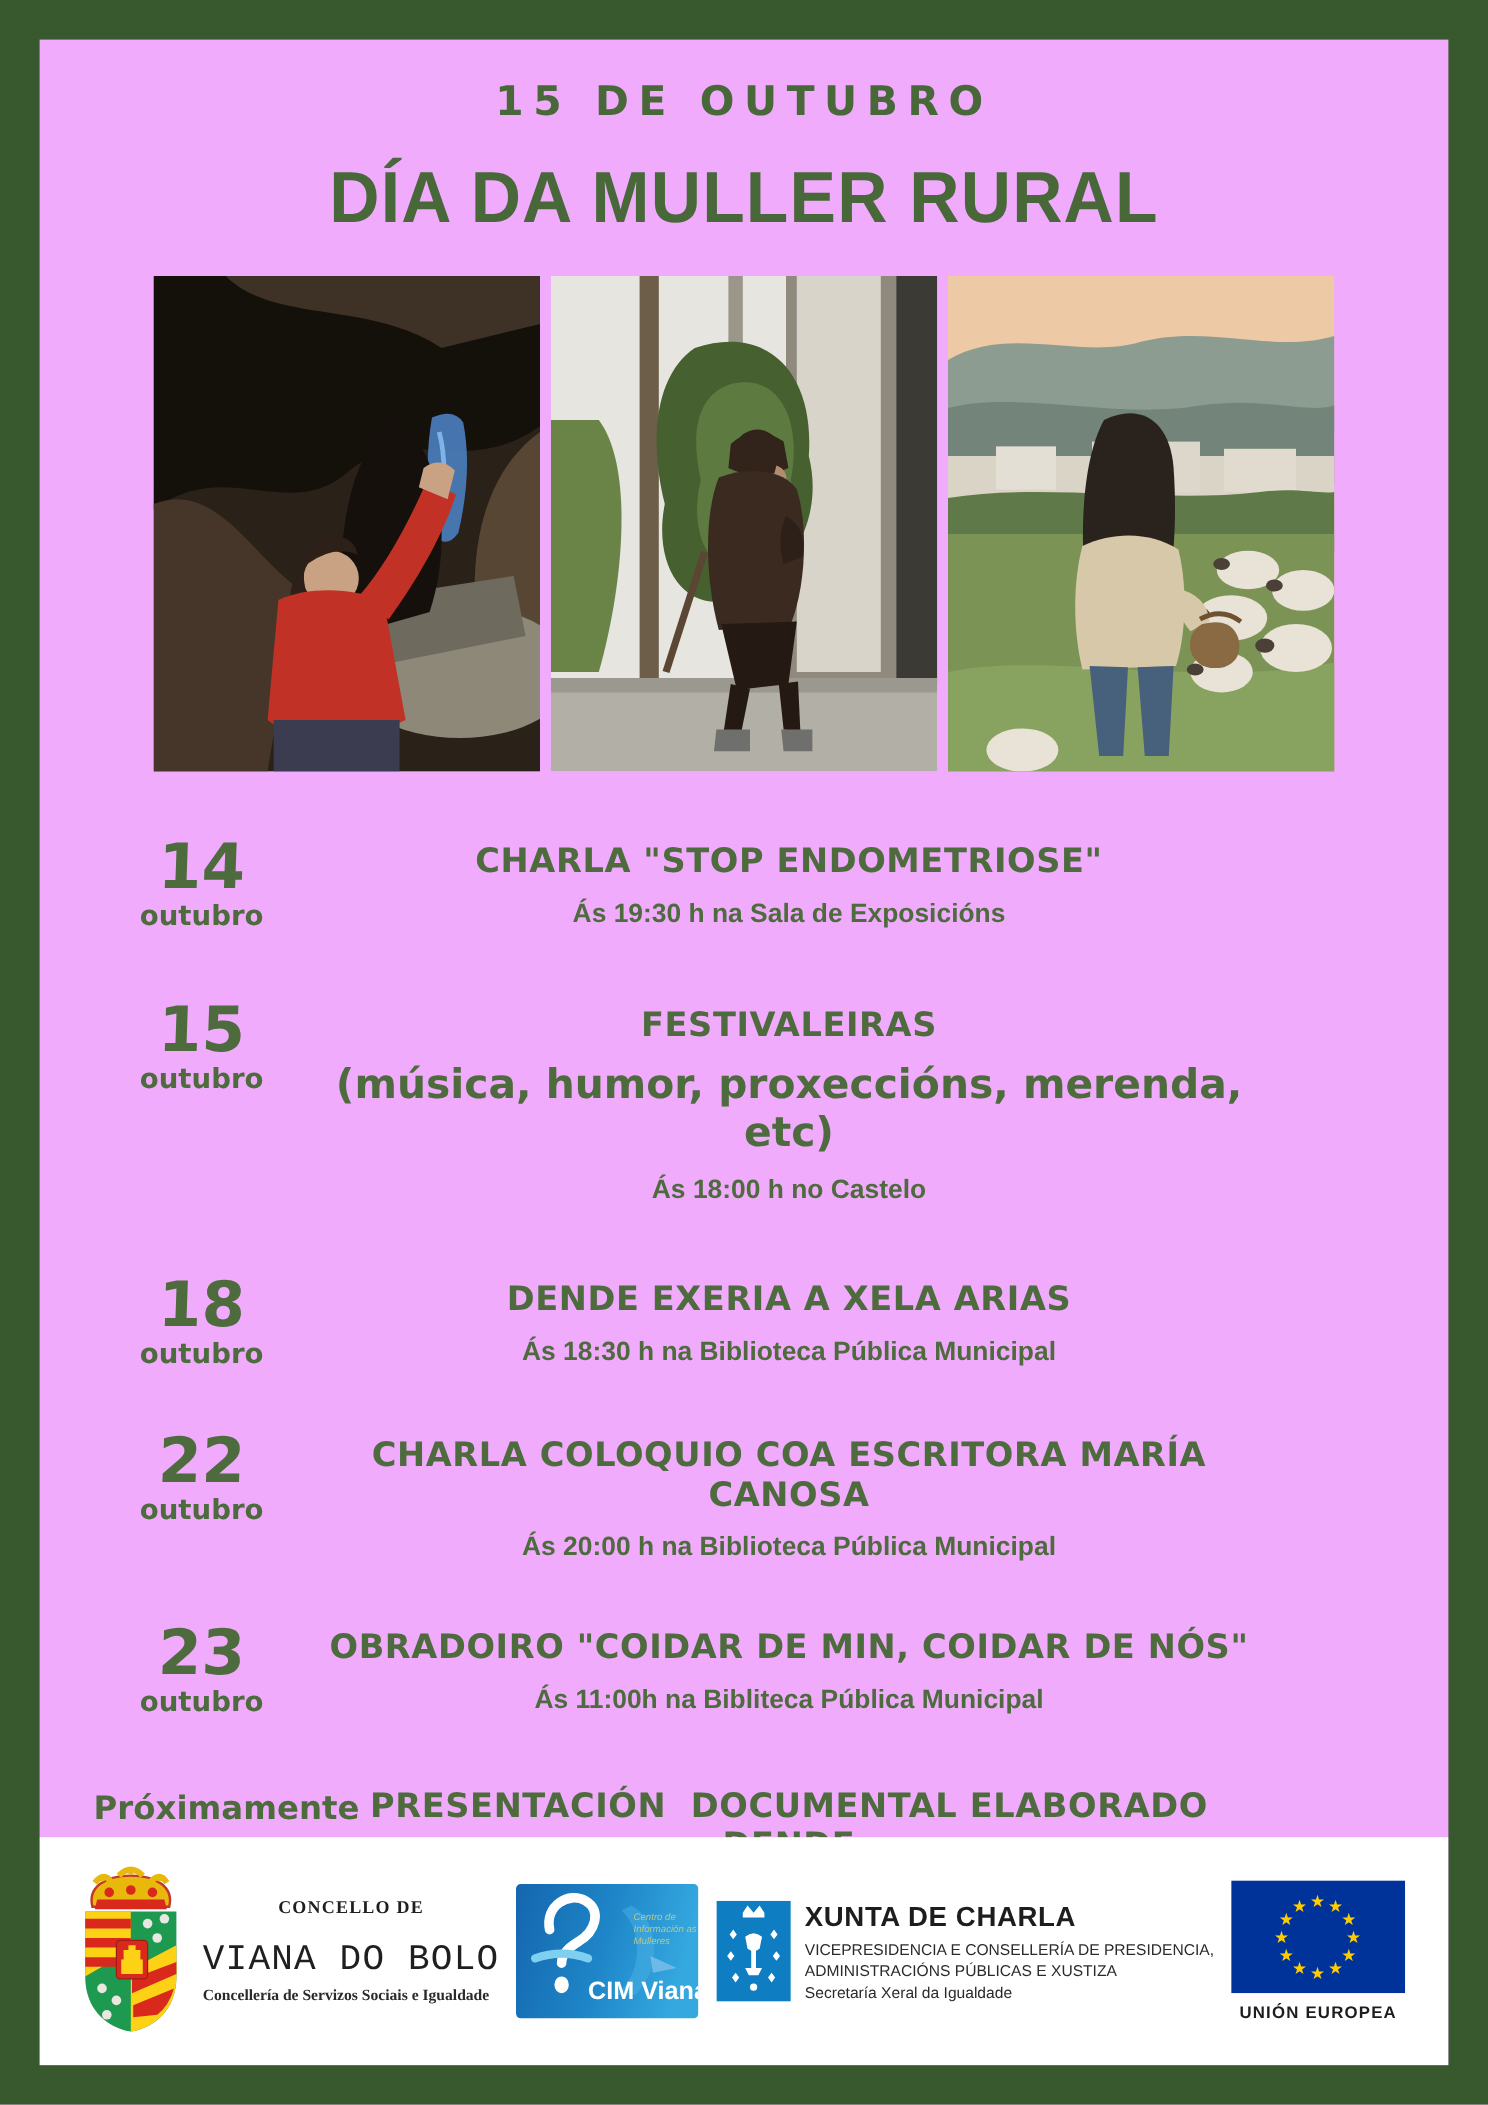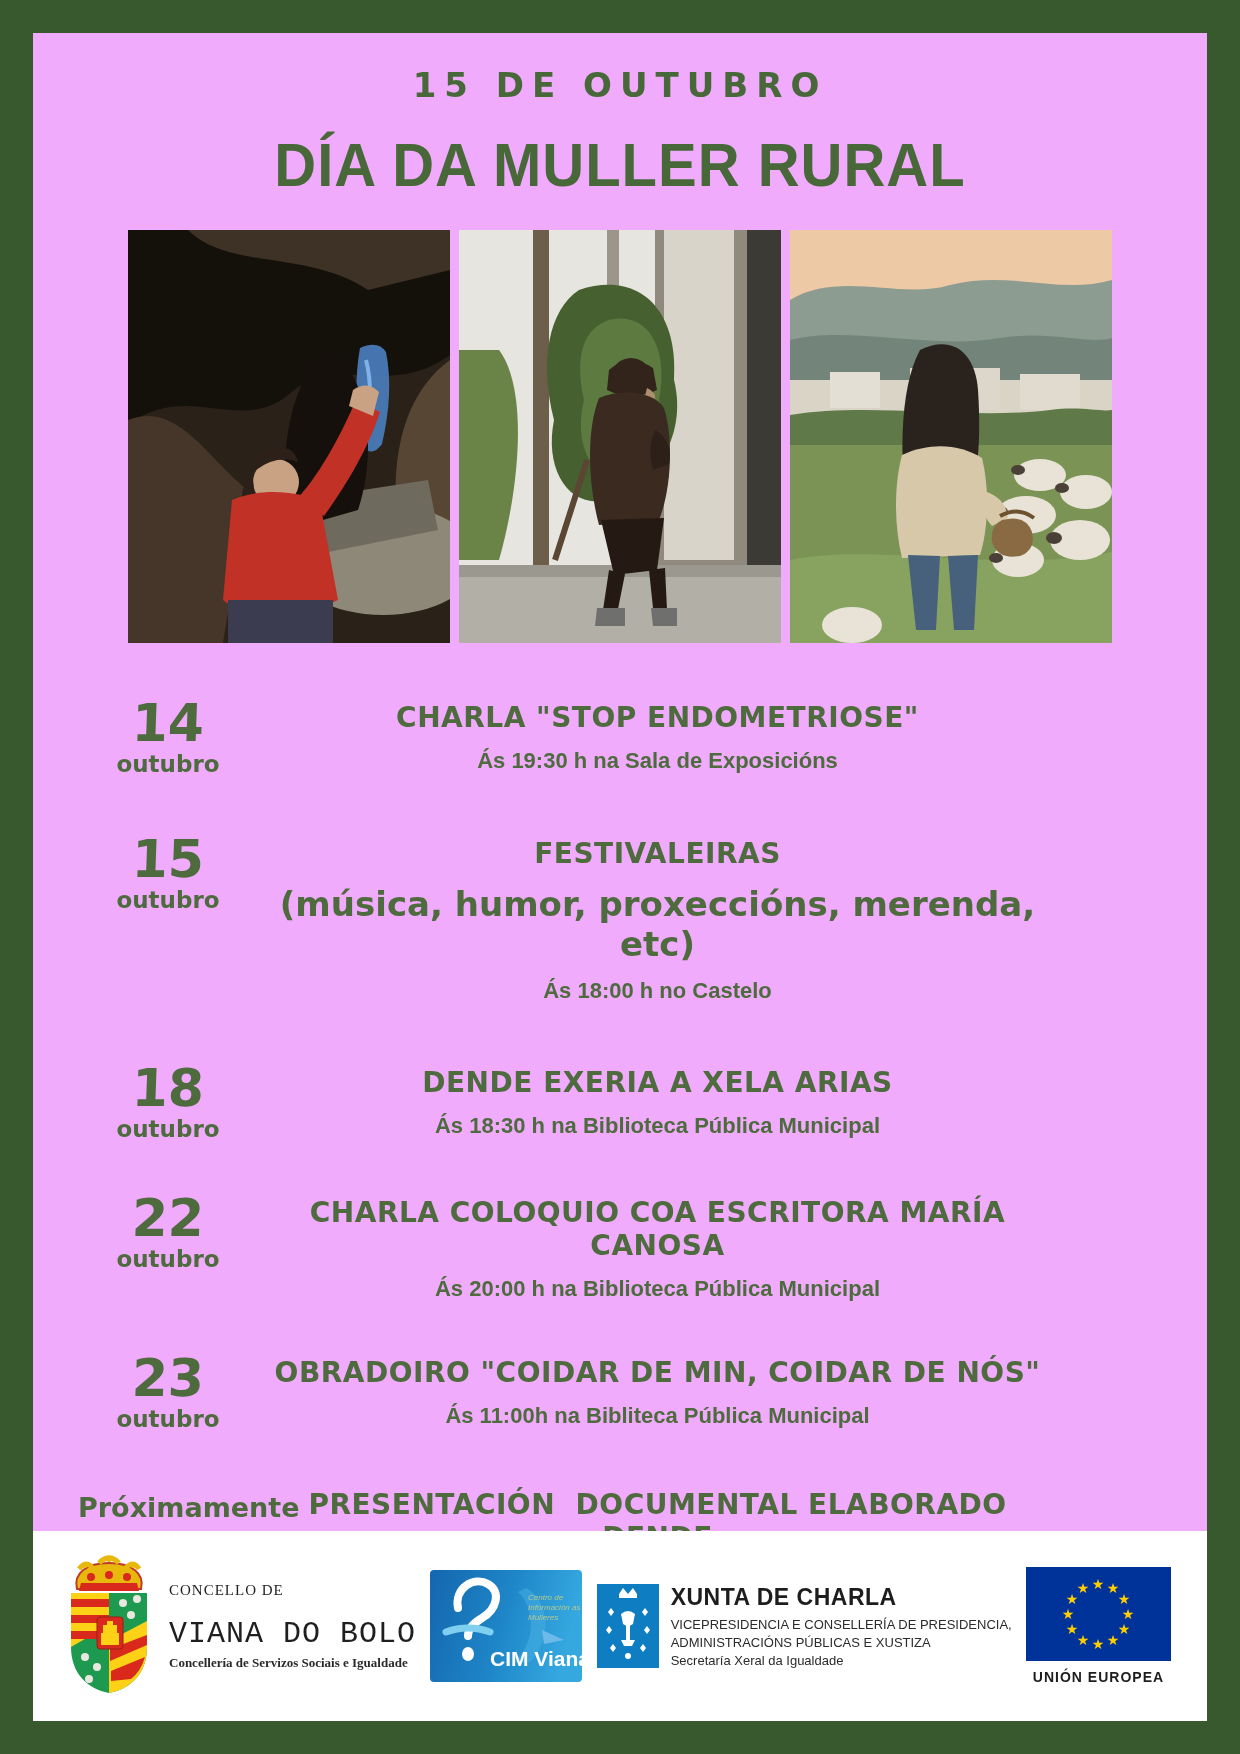--- a/index.html
+++ b/index.html
@@ -94,21 +94,21 @@
     background:#ffffff;
     display:flex;
     align-items:center;
     justify-content:space-between;
     padding:0 36px 0 30px;
   }
   .logo-group { display:flex; align-items:center; }
   .concello-text { margin-left:14px; color:#1f1f1f; }
   .concello-pre {
     font-family:"Liberation Serif", serif;
-    font-size:15px; font-weight:normal; letter-spacing:1px;
+    font-size:15px; font-weight:bold; letter-spacing:1px;text-align:center;
   }
   .concello-name {
     font-family:Liberation Mono, monospace;
     font-size:30px; letter-spacing:1px; margin-top:18px;
   }
   .concello-sub {
     font-family:"Liberation Serif", serif;
     font-size:13px; font-weight:bold; margin-top:4px; color:#2a2a2a;
   }
   .xunta-text { margin-left:12px; color:#1d1d1d; }

